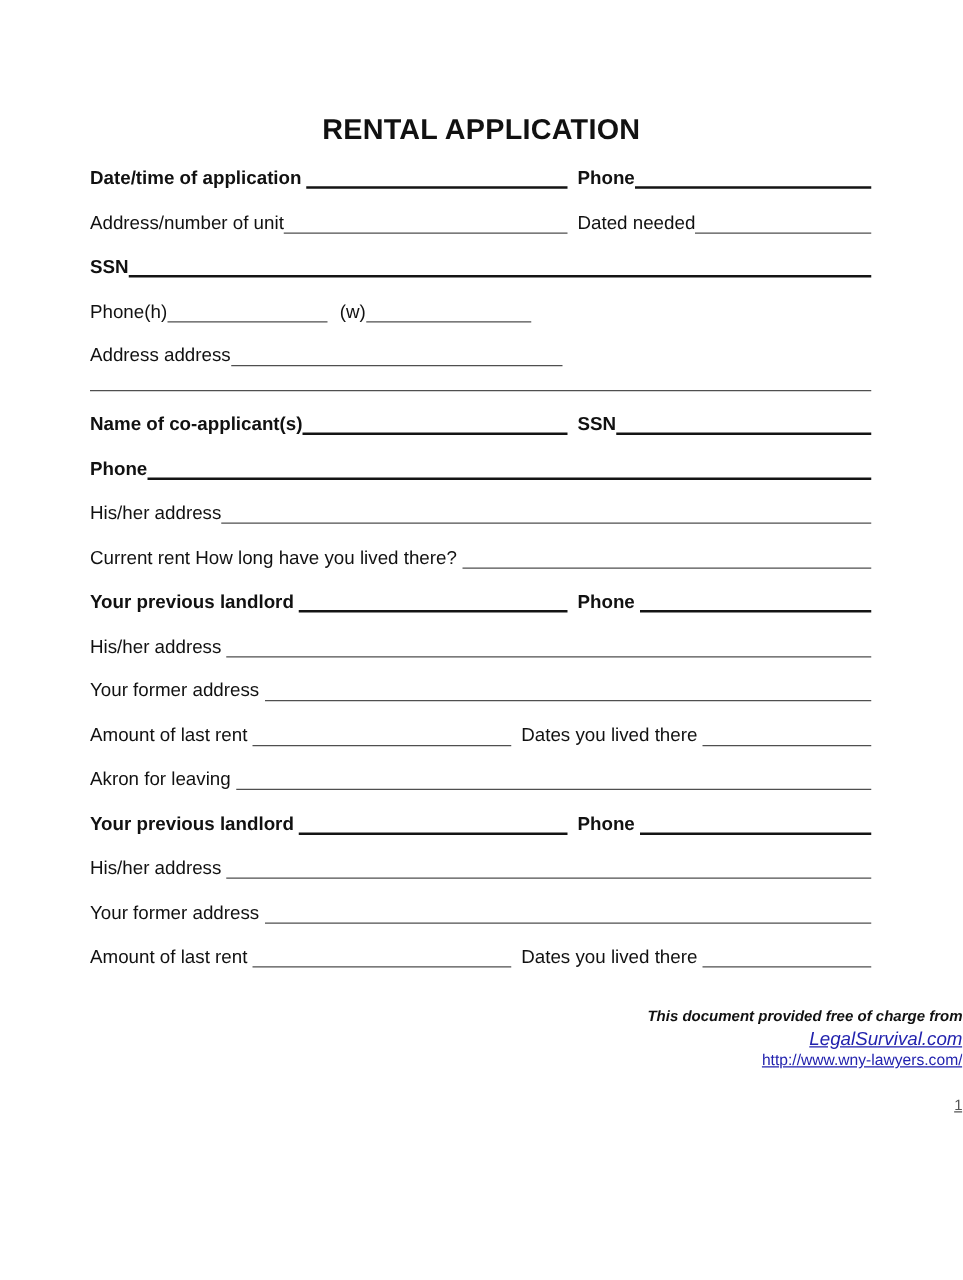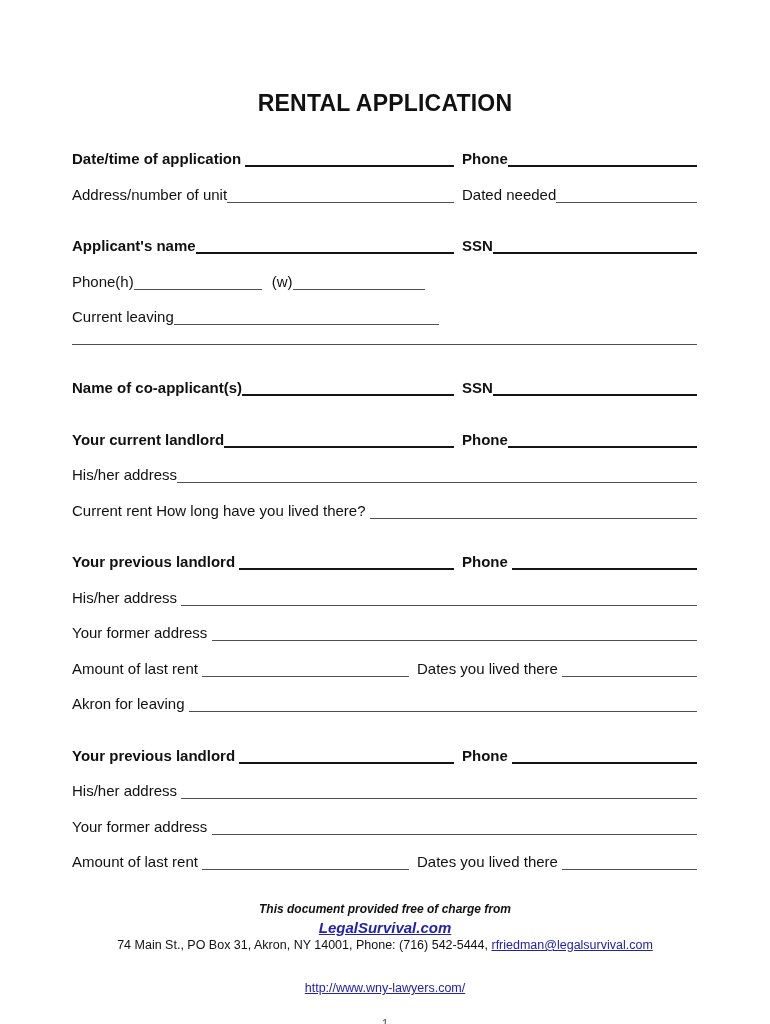--- a/index.html
+++ b/index.html
@@ -32,21 +32,21 @@
     margin: 18px 73px 0 72px;
     font-size: 15px;
   }
   .row {
     display: flex;
     align-items: baseline;
     line-height: 17px;
   }
   .row + .row { margin-top: 18.5px; }
   .label { white-space: pre; }
-  .bold { font-weight: bold; margin-top: 16px; }
+  .bold { font-weight: bold; }
   .col1 {
     flex: 0 0 390px;
     display: flex;
     align-items: baseline;
     padding-right: 8px;
   }
   .col1.narrow { flex: 0 0 345px; }
   .blank {
     flex: 1 1 auto;
     align-self: flex-end;
@@ -54,52 +54,51 @@
     border-bottom: 1px solid var(--line_regular);
   }
   .blank.thick { border-bottom: 2px solid var(--line_bold); }
   .blank.w128 { flex: 0 0 128px; }
   .blank.w132 { flex: 0 0 132px; }
   .blank.w265 { flex: 0 0 265px; }
   .gap10 { flex: 0 0 10px; }
   .filler { flex: 1 1 auto; }
   .footer {
     margin-top: 32px;
-    text-align: center;
+    text-align: right;
   }
   .footer-note {
     font-size: 12px;
     font-weight: bold;
     font-style: italic;
     line-height: 15px;
   }
   .site-link-line {
     margin-top: 2px;
     font-size: 15px;
     line-height: 18px;
   }
   .site-link {
     color: var(--link);
-    font-weight: bold;
+    font-weight: normal;
     font-style: italic;
     text-decoration: underline;
   }
   .contact-line {
     margin-top: 1px;
     font-size: 12.5px;
     line-height: 15px;
   }
   .link {
     color: var(--link);
     text-decoration: underline;
   }
   .website-line {
     font-size: 12.5px;
     line-height: 15px;
-    margin-top: 28px;
   }
   .page-number {
     margin-top: 21px;
     font-size: 12px;
     color: var(--page_number);
     text-decoration: underline;
   }
 </style>
 </head>
 <body>
@@ -122,62 +121,54 @@
     <div class="row">
       <div class="col1">
         <span class="label">Address/number of unit</span>
         <span class="blank"></span>
       </div>
       <span class="label">Dated needed</span>
       <span class="blank"></span>
     </div>
 
     <div class="row">
-      <div class="col1">
-        <span class="label bold">Applicant's name</span>
-        <span class="blank thick"></span>
-      </div>
       <span class="label bold">SSN</span>
       <span class="blank thick"></span>
     </div>
 
     <div class="row">
       <span class="label">Phone(h)</span>
       <span class="blank w128"></span>
       <span class="gap10"></span>
       <span class="label">(w)</span>
       <span class="blank w132"></span>
       <span class="filler"></span>
     </div>
 
     <div class="row">
-      <span class="label">Current leaving</span>
+      <span class="label">Address address</span>
       <span class="blank w265"></span>
       <span class="filler"></span>
     </div>
 
     <div class="row">
       <span class="blank"></span>
     </div>
 
     <div class="row">
       <div class="col1">
         <span class="label bold">Name of co-applicant(s)</span>
         <span class="blank thick"></span>
       </div>
       <span class="label bold">SSN</span>
       <span class="blank thick"></span>
     </div>
 
 
     <div class="row">
-      <div class="col1">
-        <span class="label bold">Your current landlord</span>
-        <span class="blank thick"></span>
-      </div>
       <span class="label bold">Phone</span>
       <span class="blank thick"></span>
     </div>
 
     <div class="row">
       <span class="label">His/her address</span>
       <span class="blank"></span>
     </div>
 
     <div class="row">
@@ -246,22 +237,19 @@
       <span class="blank"></span>
     </div>
 
   </div>
 
   <div class="footer">
     <div class="footer-note">This document provided free of charge from</div>
     <div class="site-link-line">
       <a class="site-link">LegalSurvival.com</a>
     </div>
-    <div class="contact-line">
-      <span>74 Main St., PO Box 31, Akron, NY 14001, Phone: (716) 542-5444, </span><a class="link">rfriedman@legalsurvival.com</a>
-    </div>
     <div class="website-line">
       <a class="link">http://www.wny-lawyers.com/</a>
     </div>
     <div class="page-number">1</div>
   </div>
 
 </div>
 
 </body></html>

